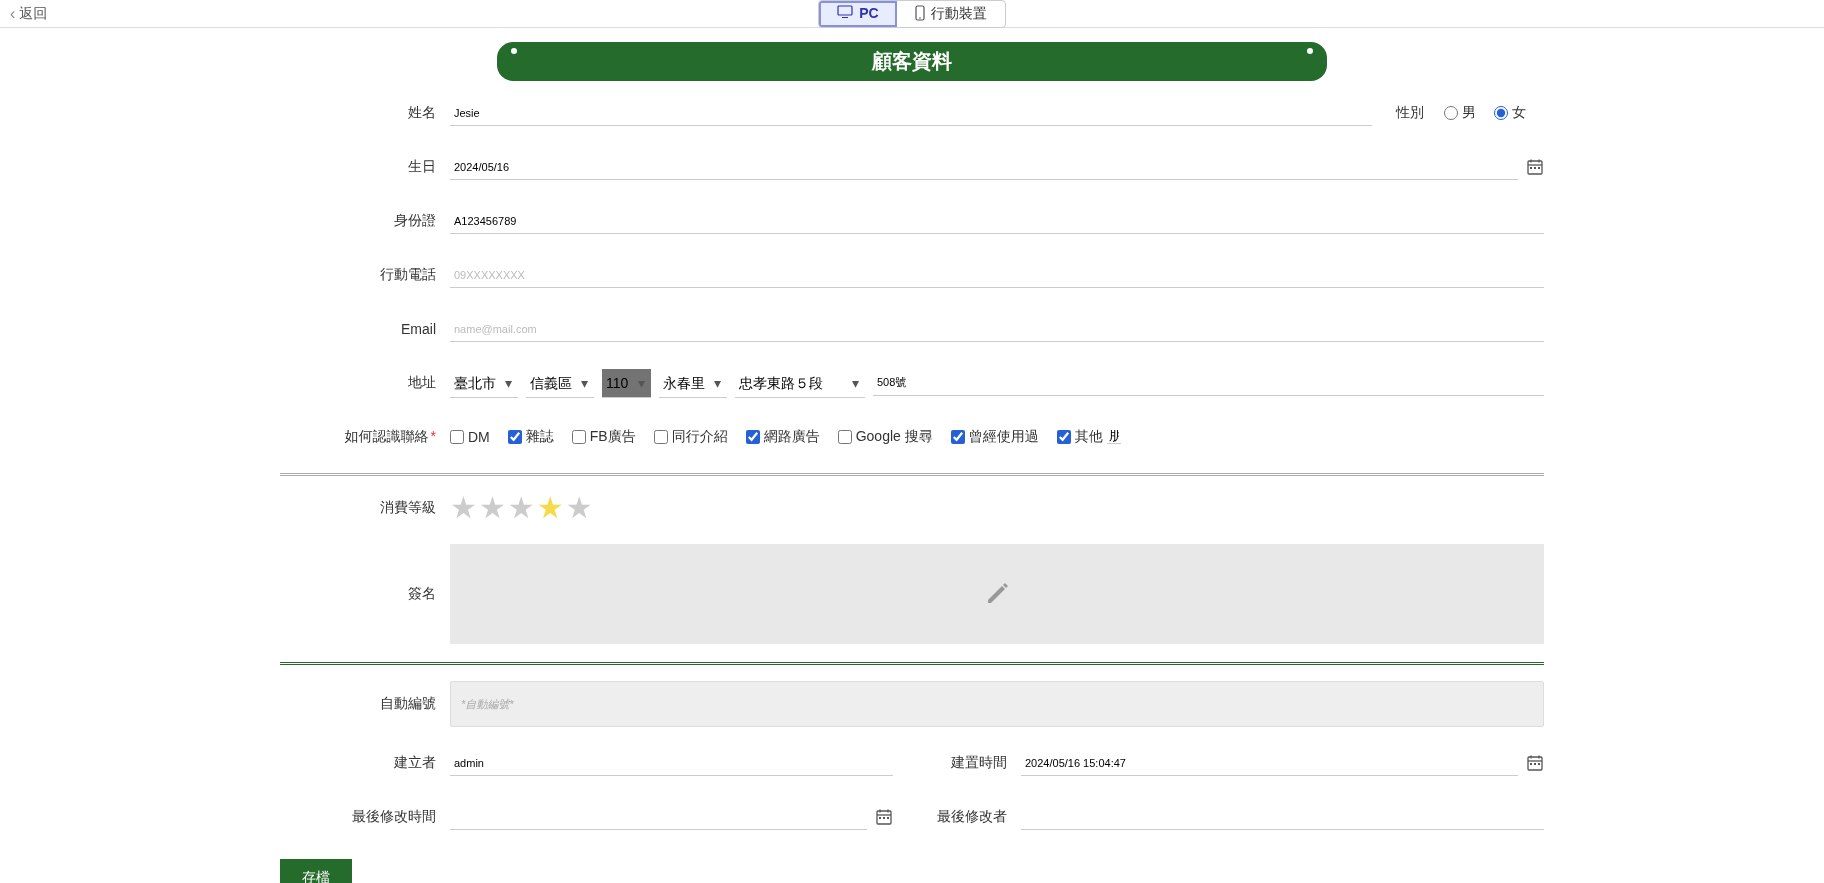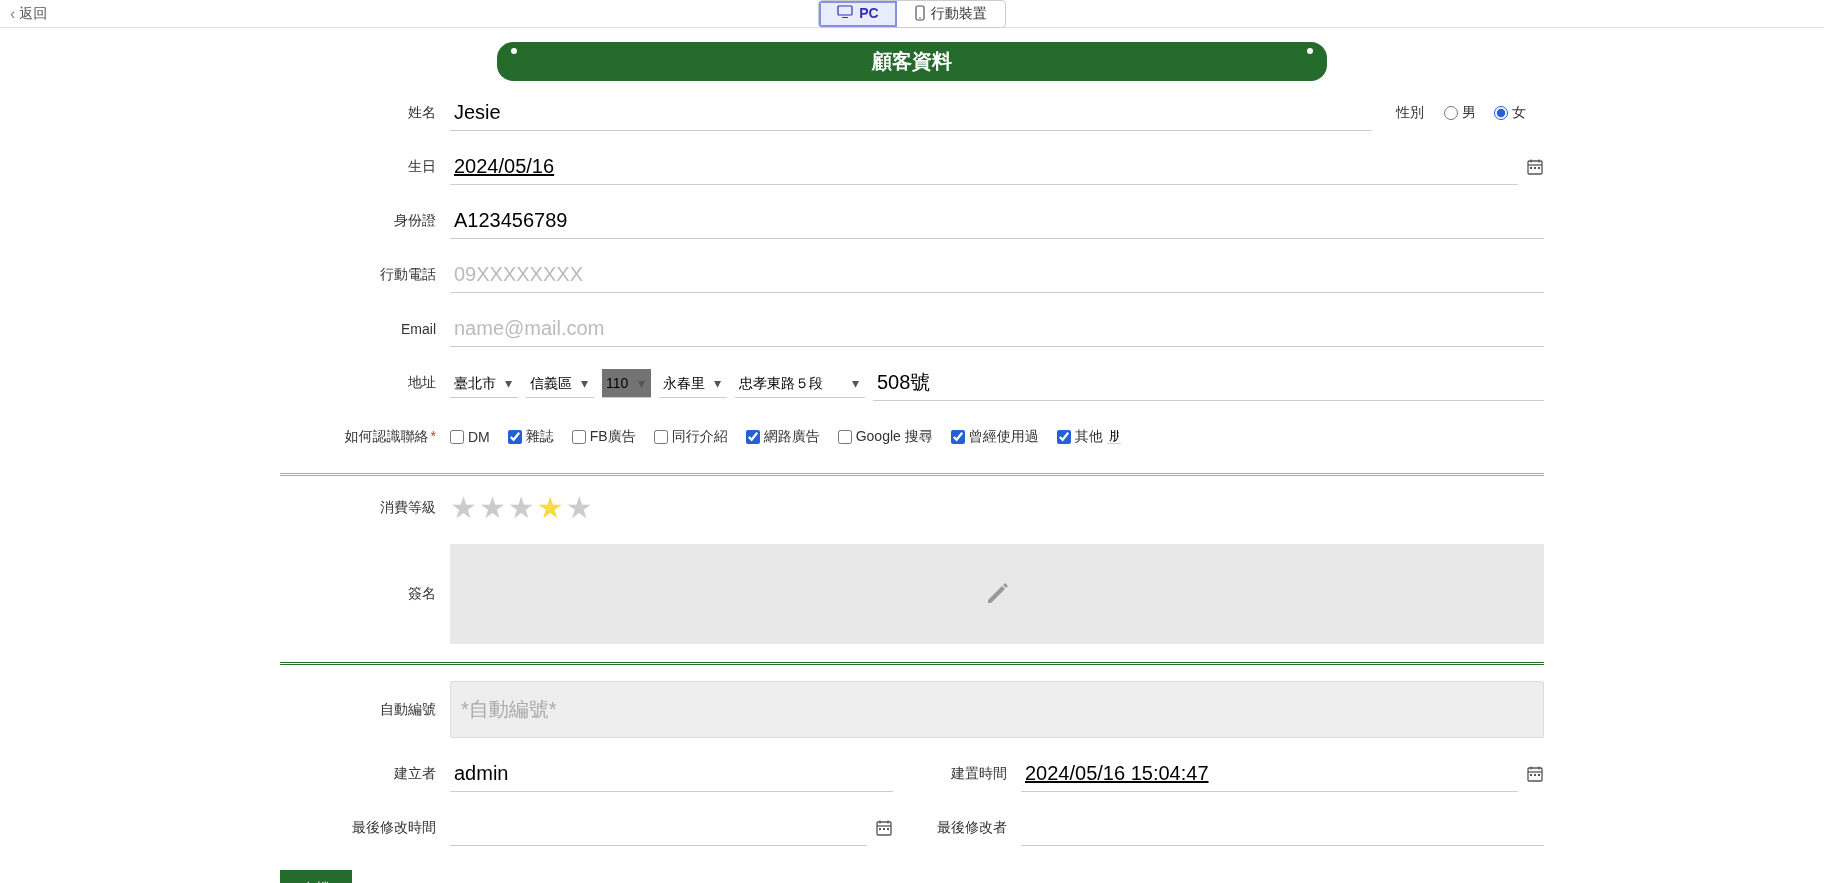--- a/index.html
+++ b/index.html
@@ -25,35 +25,35 @@
 .banner { background: #256b2c; color: #fff; font-size: 20px; font-weight: bold; padding: 6px 40px; border-radius: 16px 16px 16px 16px; min-width: 830px; text-align: center; position: relative; }
 .banner::before, .banner::after { content: ""; position: absolute; top: 6px; width: 6px; height: 6px; background: #fff; border-radius: 50%; }
 .banner::before { left: 14px; }
 .banner::after { right: 14px; }
 
 
 .row { display: flex; align-items: center; margin-bottom: 18px; min-height: 36px; }
 .row .lbl { width: 170px; text-align: right; padding-right: 14px; color: #333; }
 .row .lbl .req { color: #d33; margin-left: 2px; }
 .row .field { flex: 1; }
-.inp { width: 100%; border: none; border-bottom: 1px solid #ccc; padding: 6px 4px; font-size: 20px; outline: none; background: transparent; }
+.inp { width: 100%; border: none; border-bottom: 1px solid #ccc; padding: 6px 4px; font-size: 11px; outline: none; background: transparent; }
 .inp::placeholder { color: #bbb; }
-.inp.readonly { background: #eee; border: 1px solid #ddd; border-radius: 2px; padding: 16px 10px; }
+.inp.readonly { background: #eee; border: 1px solid #ddd; border-radius: 2px; padding: 16px 10px; font-style: italic; }
 .inp.readonly::placeholder { color: #aaa; }
 
 
 .name-row .name-field { width: 360px; }
 .gender-block { display: flex; align-items: flex-start; margin-left: 24px; }
 .gender-block .glbl { margin-right: 20px; }
 .radio-item, .chk-item { display: inline-flex; align-items: center; margin-right: 18px; cursor: pointer; }
 .radio-item input, .chk-item input { margin-right: 4px; width: 14px; height: 14px; accent-color: #2660d6; cursor: pointer; }
 
 
 .date-wrap { display: flex; align-items: center; }
-.date-wrap .inp { flex: 1; text-decoration: underline; }
+.date-wrap .inp { flex: 1; }
 .cal-icon { margin-left: 8px; color: #555; cursor: pointer; }
 
 
 .addr-field { display: flex; gap: 8px; align-items: center; }
 .sel { border: none; border-bottom: 1px solid #ccc; padding: 6px 22px 6px 4px; font-size: 14px; background: transparent; appearance: none; position: relative; cursor: pointer; }
 .sel-wrap { position: relative; display: inline-block; }
 .sel-wrap::after { content: "▾"; position: absolute; right: 6px; top: 50%; transform: translateY(-50%); pointer-events: none; color: #555; }
 .sel-wrap.zip { background: #737373; }
 .addr-rest { flex: 1; }
 

